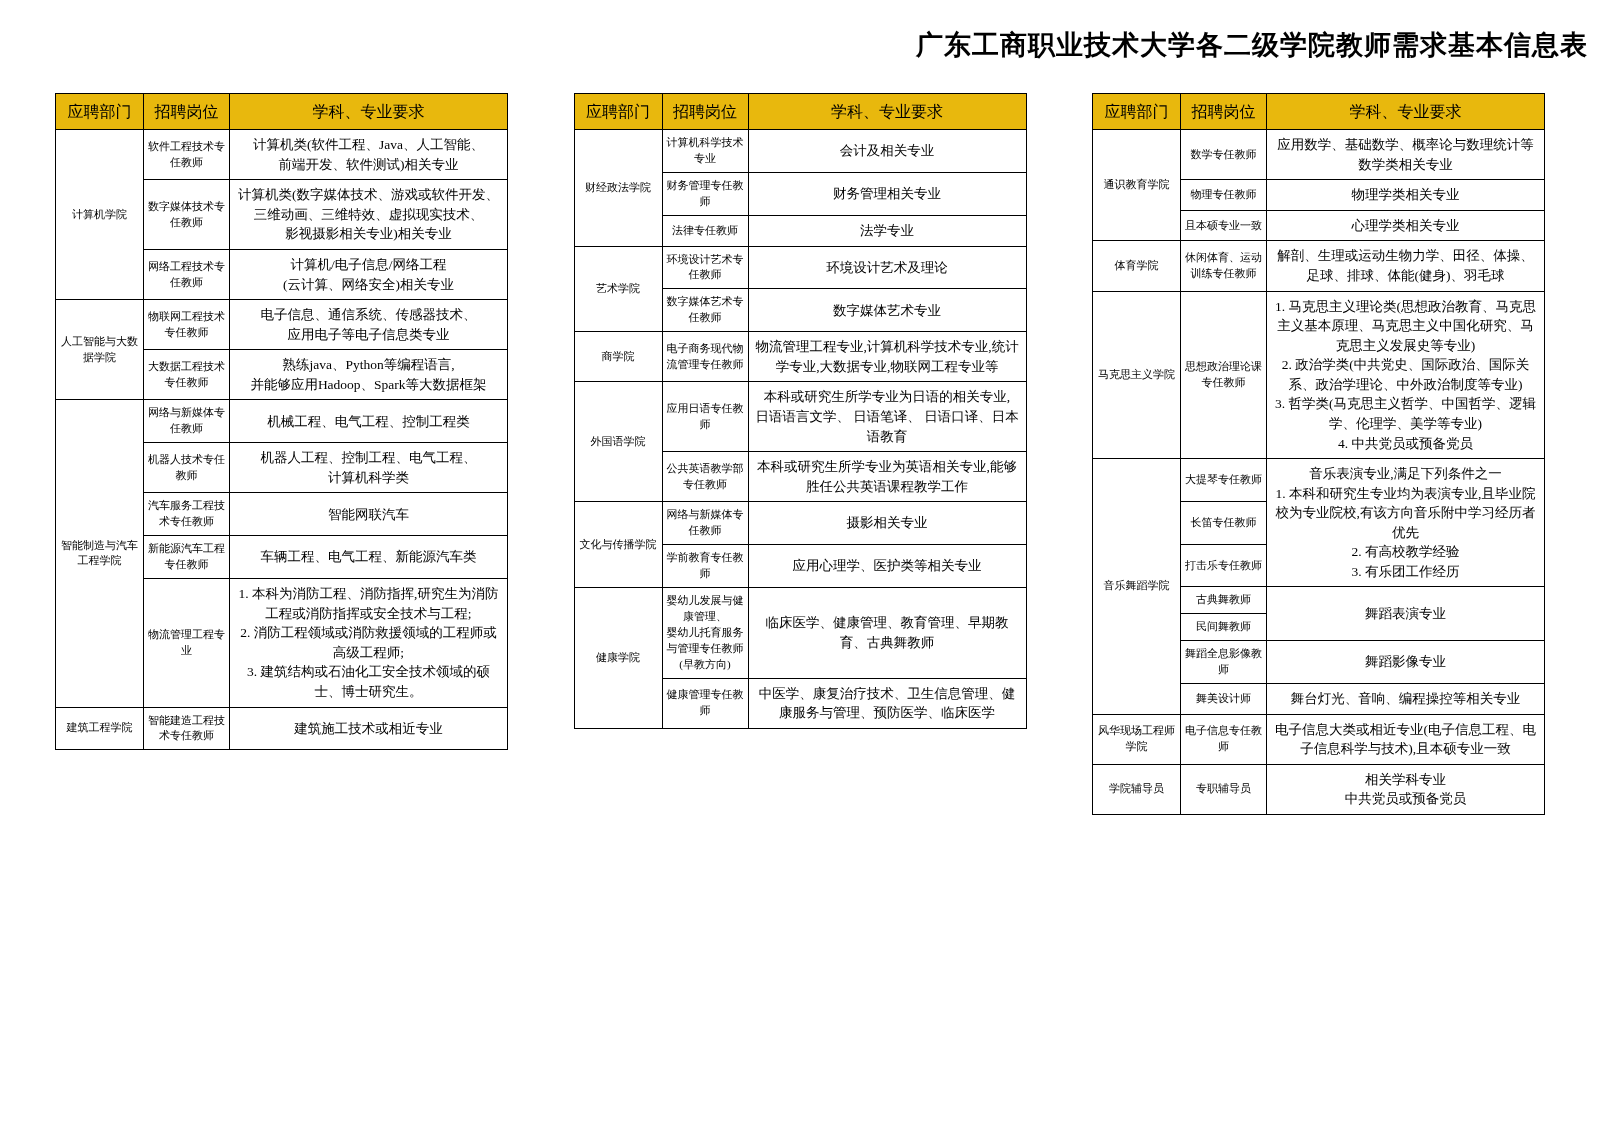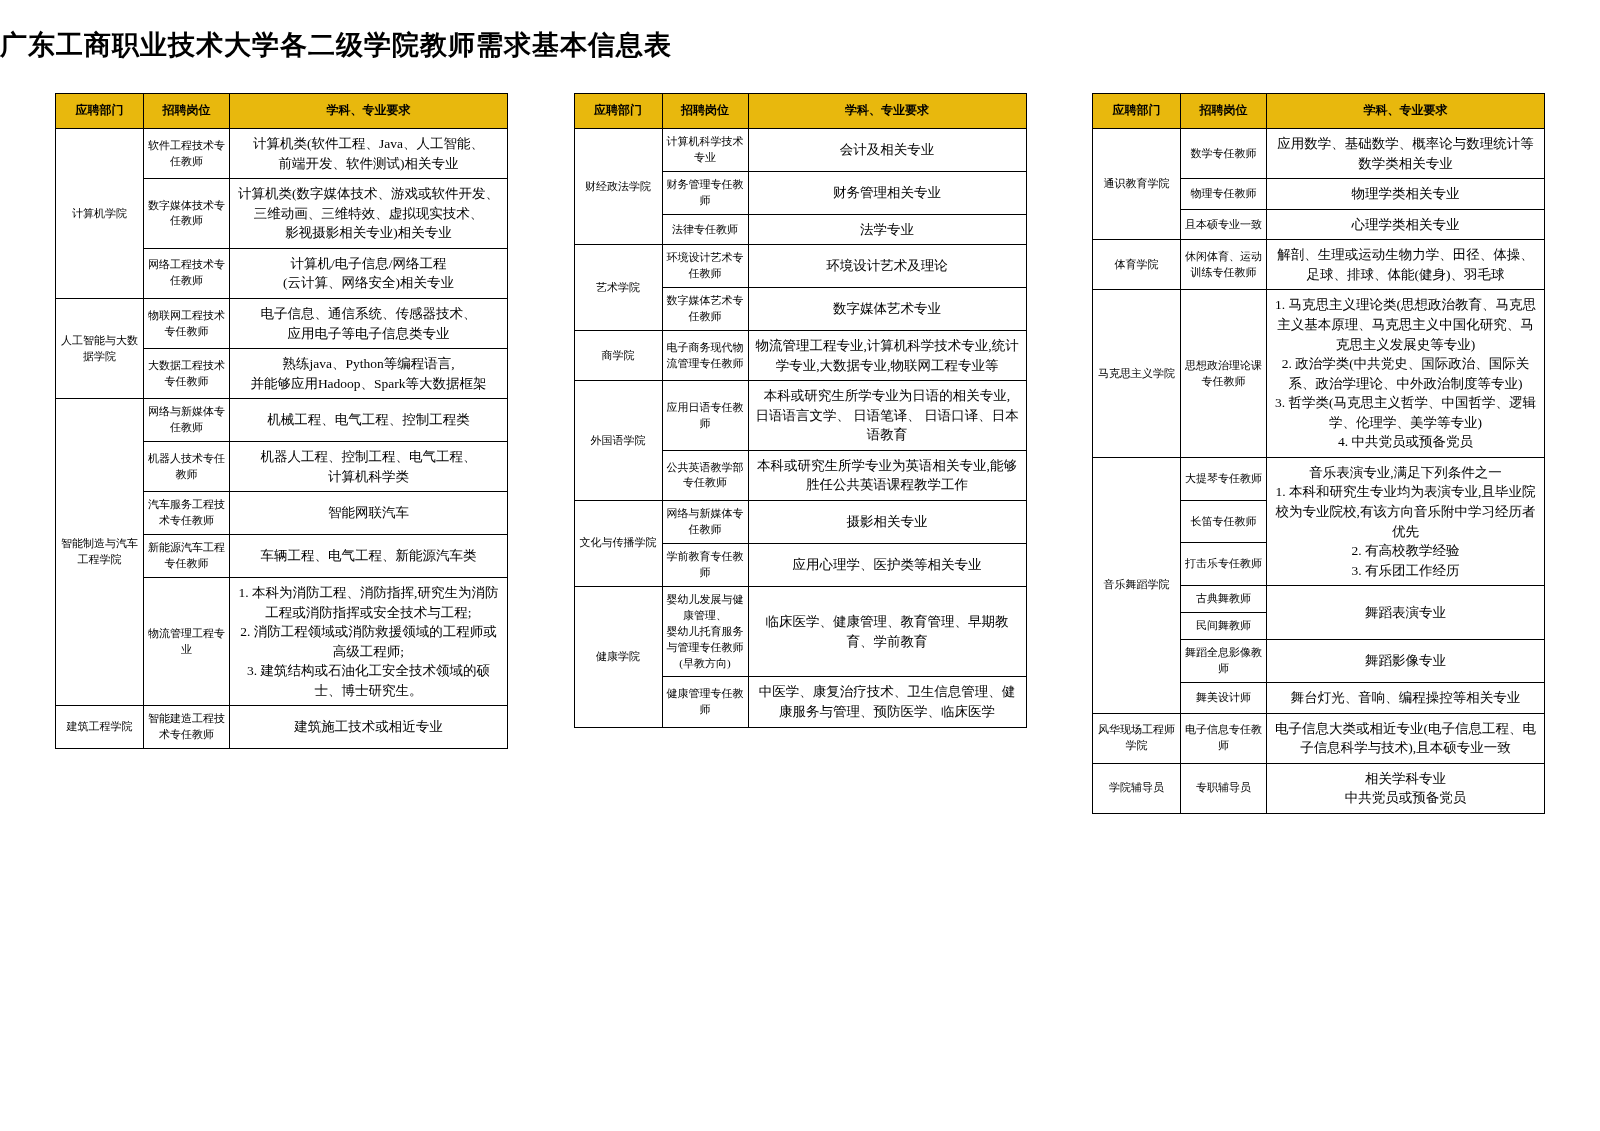--- a/index.html
+++ b/index.html
@@ -9,21 +9,21 @@
   }
   body {
     width: 1600px;
     height: 1131px;
     font-family: "Liberation Serif", "DejaVu Serif", serif;
     color: #000000;
     position: relative;
     overflow: hidden;
   }
   #page-title {
-    text-align: left;
+    text-align: right;
     font-size: 27px;
     font-weight: bold;
     letter-spacing: 1px;
     margin: 27px 12px 0 0;
     font-family: "Liberation Serif", "DejaVu Serif", serif;
   }
   .columns {
     display: flex;
     justify-content: space-between;
     padding: 30px 55px 0 55px;
@@ -38,22 +38,22 @@
   }
   table.req th, table.req td {
     border: 1px solid #000000;
     padding: 5px 4px;
     vertical-align: middle;
     text-align: center;
     word-break: break-all;
   }
   table.req thead th {
     background: #e8b80d;
-    font-weight: bold;
-    font-size: 12px;
+    font-weight: normal;
+    font-size: 16px;
     padding: 6px 2px;
     height: 22px;
   }
   td.dept, td.post {
     font-size: 11px;
   }
   td.req-text {
     text-align: center;
   }
   td.left {
@@ -203,21 +203,21 @@
           <td class="post">网络与新媒体专任教师</td>
           <td class="req-text">摄影相关专业</td>
         </tr>
         <tr>
           <td class="post">学前教育专任教师</td>
           <td class="req-text">应用心理学、医护类等相关专业</td>
         </tr>
         <tr>
           <td class="dept" rowspan="2">健康学院</td>
           <td class="post">婴幼儿发展与健康管理、<br>婴幼儿托育服务与管理专任教师(早教方向)</td>
-          <td class="req-text">临床医学、健康管理、教育管理、早期教育、学前教育</td>
+          <td class="req-text">临床医学、健康管理、教育管理、早期教育、古典舞教师</td>
         </tr>
         <tr>
           <td class="post">健康管理专任教师</td>
           <td class="req-text">中医学、康复治疗技术、卫生信息管理、健康服务与管理、预防医学、临床医学</td>
         </tr>
       </tbody>
   </table>
 
   <table class="req c3">
     <colgroup>

